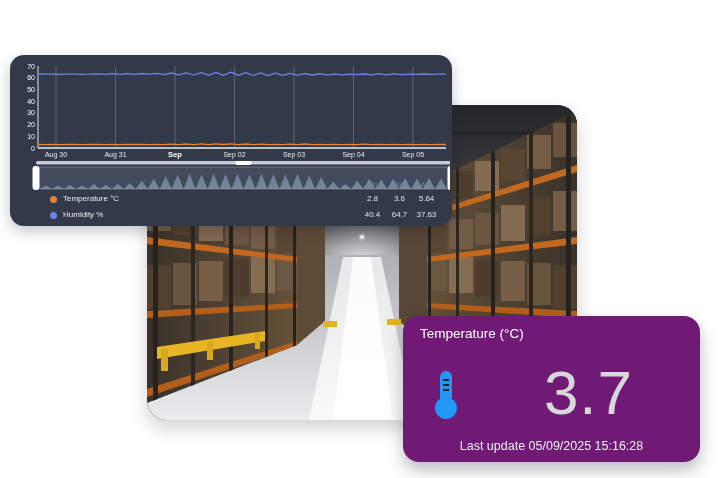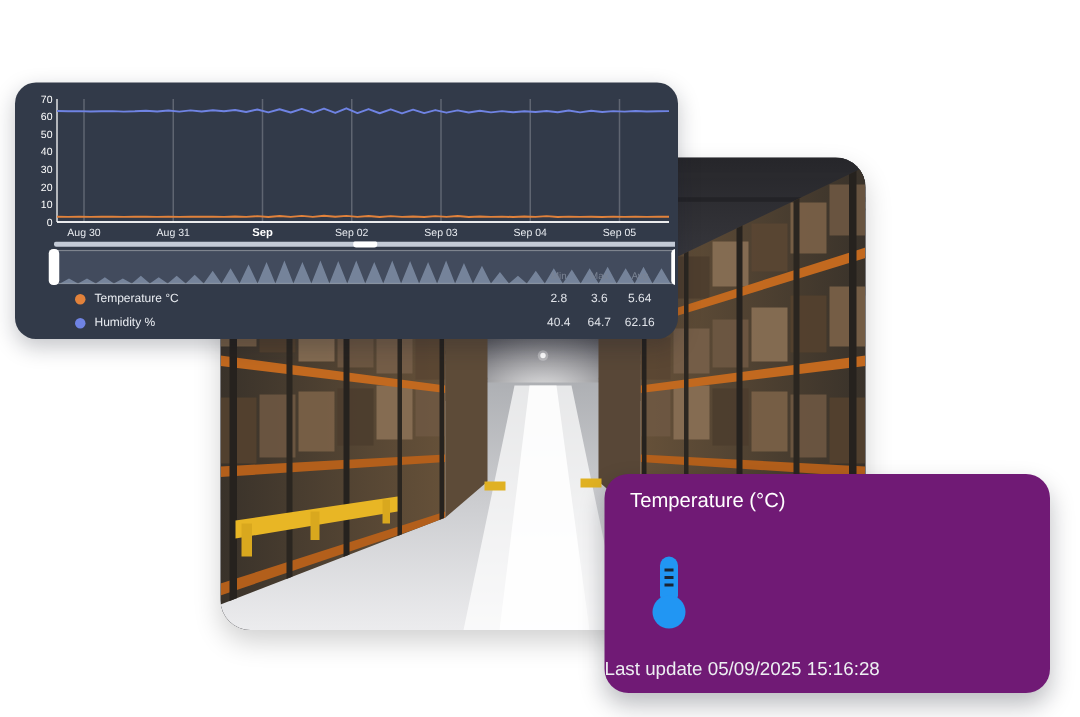--- a/index.html
+++ b/index.html
@@ -26,21 +26,21 @@
     overflow:hidden;z-index:1;box-shadow:0 8px 18px rgba(0,0,0,.18);background:#3f3f44;}
 
   
   .temp-card{position:absolute;left:403px;top:316px;width:297px;height:146px;
     background:#701a75;border-radius:16px;z-index:4;box-shadow:0 8px 16px rgba(10,15,30,.28);}
   .temp-card-title{position:absolute;left:17px;top:10px;font-size:13.5px;color:#ffffff;}
   .temp-card-icon{position:absolute;left:30px;top:54px;}
   .temp-card-value{position:absolute;left:88px;right:14px;top:34px;height:84px;
     display:flex;align-items:center;justify-content:center;
     font-size:62px;color:#d6d8db;letter-spacing:1px;}
-  .temp-card-updated{position:absolute;left:0;right:0;bottom:9px;text-align:left;
+  .temp-card-updated{position:absolute;left:0;right:0;bottom:9px;text-align:center;
     font-size:12.5px;color:#edeff2;}
 </style>
 </head>
 <body>
 
 <div class="chart-panel">
   <svg id="main-chart" width="434" height="100">
       <line x1="40" y1="6" x2="40" y2="88" stroke="rgba(255,255,255,0.22)" stroke-width="1"></line>
       <text x="40" y="97" text-anchor="middle" fill="#e8ebf0" font-size="7" font-family="Liberation Sans, sans-serif" font-weight="normal">Aug 30</text>
       <line x1="99.5" y1="6" x2="99.5" y2="88" stroke="rgba(255,255,255,0.22)" stroke-width="1"></line>
@@ -88,21 +88,21 @@
     </div>
   <div class="panel-stats" id="stats">
       <div class="stats-header">Min</div>
       <div class="stats-header">Max</div>
       <div class="stats-header">Avg</div>
       <div class="stats-cell">2.8</div>
       <div class="stats-cell">3.6</div>
       <div class="stats-cell">5.64</div>
       <div class="stats-cell">40.4</div>
       <div class="stats-cell">64.7</div>
-      <div class="stats-cell">62.16</div>
+      <div class="stats-cell">37.63</div>
     </div>
 </div>
 
 <div class="photo">
   <svg width="430" height="315" viewBox="0 0 430 315">
     <defs>
       <linearGradient id="ceil" x1="0" y1="0" x2="0" y2="1">
         <stop offset="0" stop-color="#26262a"></stop>
           <stop offset="1" stop-color="#4a4a51"></stop>
       </linearGradient>
@@ -245,14 +245,15 @@
 
 <div class="temp-card" title="Temperature (°C)">
   <div class="temp-card-title">Temperature (°C)</div>
   <svg class="temp-card-icon" width="26" height="50" viewBox="0 0 26 50">
     <rect x="7" y="1" width="12" height="32" rx="6" fill="#2196f3"></rect>
     <circle cx="13" cy="38" r="11" fill="#2196f3"></circle>
     <rect x="10" y="9" width="6" height="2" fill="#1b2433"></rect>
     <rect x="10" y="14" width="6" height="2" fill="#1b2433"></rect>
     <rect x="10" y="19" width="6" height="2" fill="#1b2433"></rect>
   </svg>
+  <div class="temp-card-value">3.7</div>
   <div class="temp-card-updated">Last update 05/09/2025 15:16:28</div>
 </div>
 
 </body></html>

